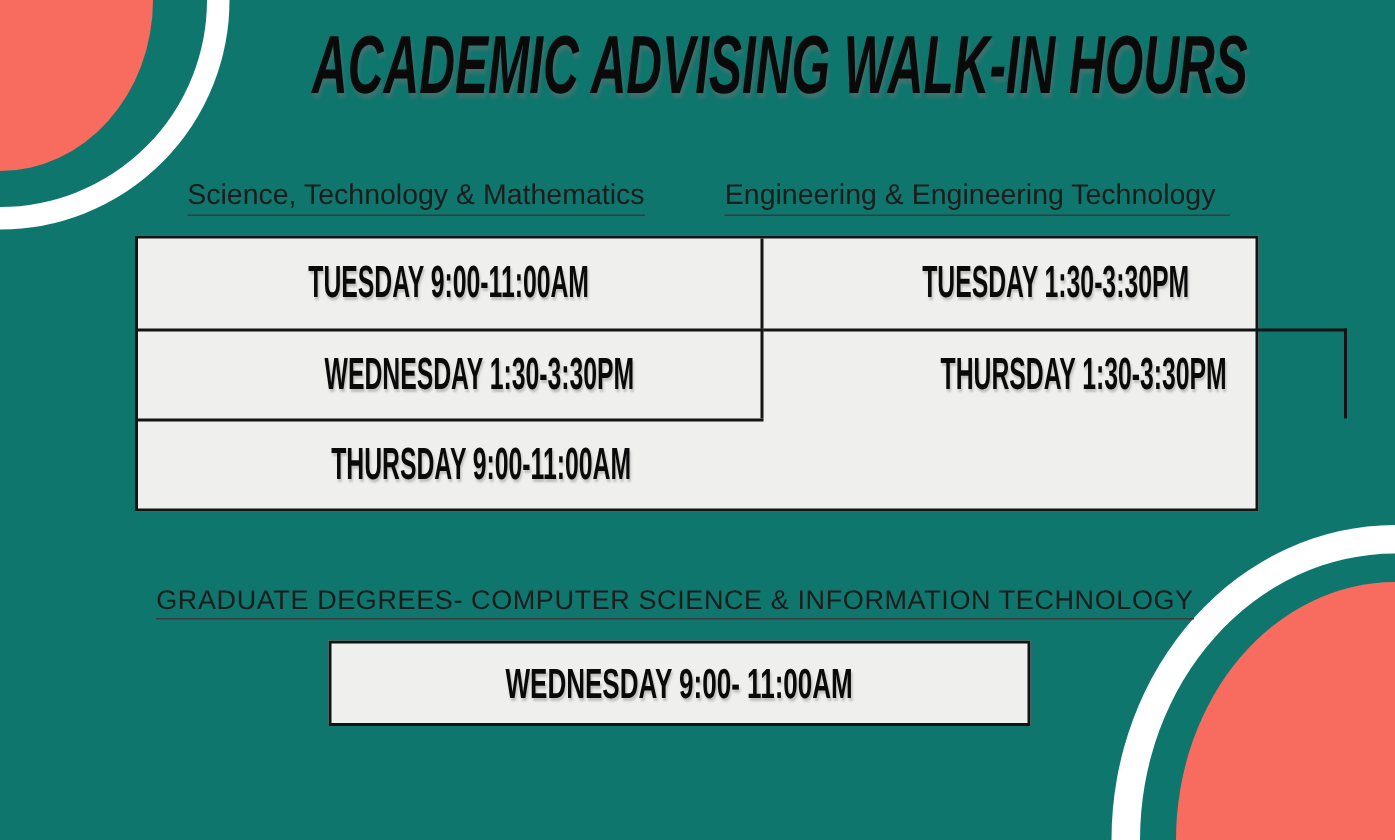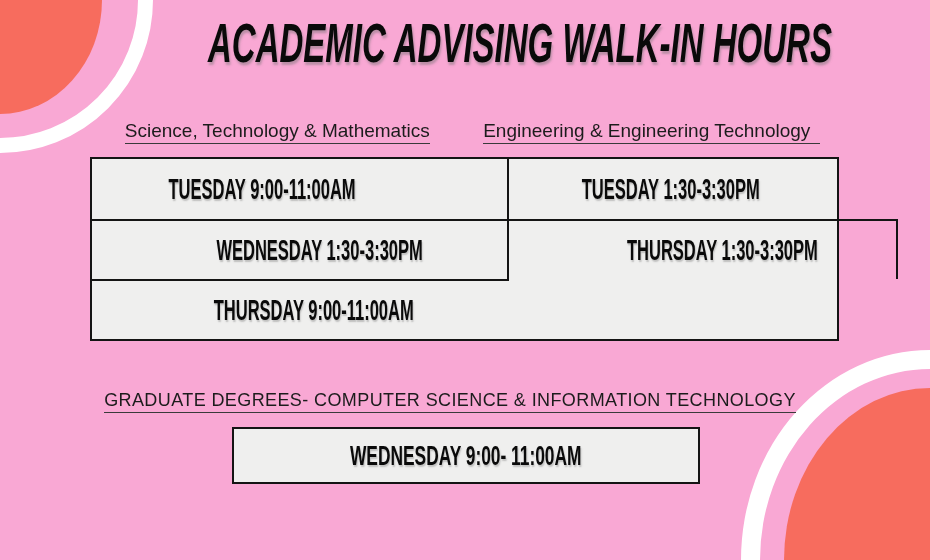--- a/index.html
+++ b/index.html
@@ -5,21 +5,21 @@
   * { margin: 0; padding: 0; box-sizing: border-box; }
   html, body { width: 930px; height: 560px; }
   body {
     font-family: "Liberation Sans", sans-serif;
     background: #e8e8e7;
   }
   .poster {
     position: relative;
     width: 930px;
     height: 560px;
-    background: #f9a8d4;
+    background: #0f766e;
     overflow: hidden;
   }
 
   
   .deco { position: absolute; border-radius: 50%; pointer-events: none; }
   .tl-ring {
     width: 306px; height: 306px;
     left: -153px; top: -153px;
     border: 15px solid #ffffff;
     background: transparent;
@@ -89,21 +89,21 @@
     width: 749px; height: 184px;
     border: 2px solid #141414;
     display: grid;
     grid-template-columns: 1fr 1fr;
     grid-template-rows: 1fr 1fr 1fr;
     background: #efefee;
   }
   .cell {
     display: flex;
     align-items: center;
-    justify-content: flex-start;
+    justify-content: center;
     font-weight: bold;
     font-size: 30px;
     color: #0a0a0a;
     text-shadow: 1.5px 2px 2px rgba(120,120,120,0.4);
   }
   .cell .cond { transform: scaleX(0.55); }
   .cell.col-left { border-right: 2px solid #141414; }
   .cell.row-mid, .cell.row-bot { border-top: 2px solid #141414; padding-left: 40px; }
 
   
@@ -116,21 +116,21 @@
     letter-spacing: 0.4px;
     color: #1c1c1c;
   }
   .grad-heading .u {
     border-bottom: 1.6px solid #3a3a3a;
     padding-bottom: 2px;
     margin-top: 40px;
   }
   .grad-box {
     position: absolute;
-    top: 427px; left: 232px;
+    top: 427px; left: 219px;
     width: 468px; height: 57px;
     border: 2.5px solid #141414;
     display: flex;
     align-items: center;
     justify-content: center;
     font-weight: bold;
     font-size: 28px;
     color: #0a0a0a;
     text-shadow: 1.5px 2px 2px rgba(120,120,120,0.4);
     background: #efefee;

